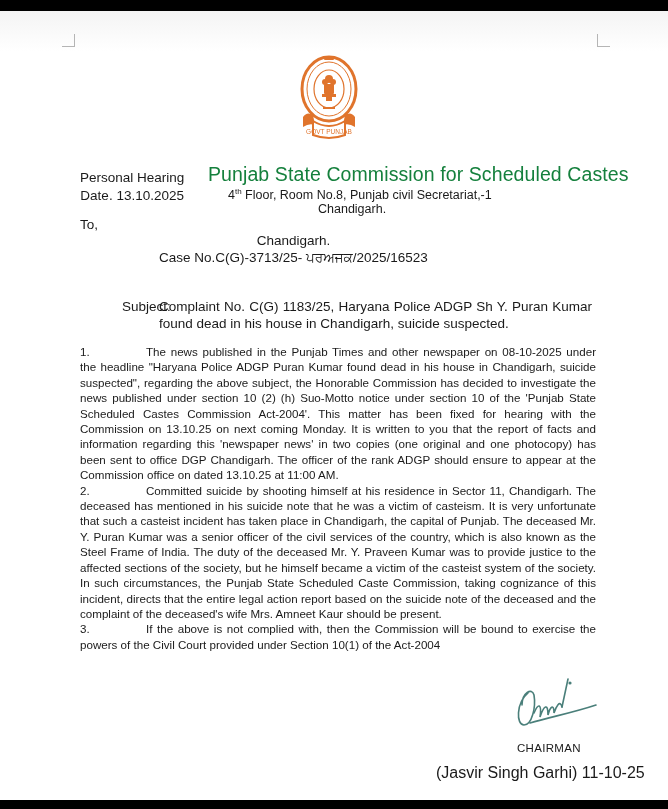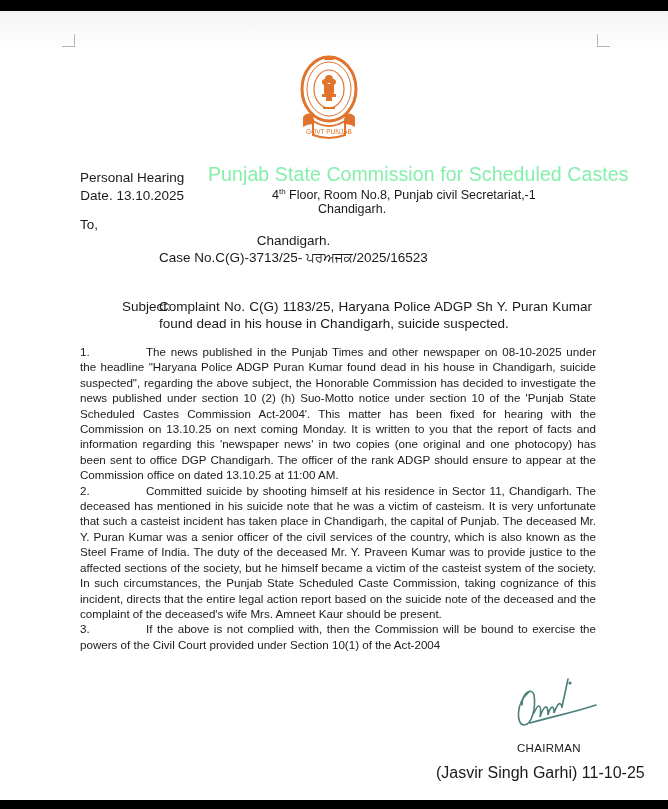--- a/index.html
+++ b/index.html
@@ -12,22 +12,22 @@
   .page {
     position: absolute; left: 0; top: 11px; width: 668px; height: 789px;
     background: linear-gradient(#f4f4f4 0px, #ffffff 40px);
   }
   .crop-mark { position: absolute; width: 12px; height: 12px; border-color: #b5b5b5; border-style: solid; }
   .crop-left { left: 62px; top: 23px; border-width: 0 1px 1px 0; }
   .crop-right { left: 597px; top: 23px; border-width: 0 0 1px 1px; }
   .logo { position: absolute; left: 293px; top: 51px; width: 72px; height: 92px; }
   .abs { position: absolute; white-space: nowrap; text-align: center; }
   .hearing { left: 80px; top: 169px; font-size: 13.5px; line-height: 18px; }
-  .title { left: 208px; top: 163px; font-size: 19.5px; color: #86efac; letter-spacing: 0.1px; }
-  .address { left: 228px; top: 187px; font-size: 12.5px; margin-left: 44px; }
+  .title { left: 208px; top: 163px; font-size: 19.5px; color: #15803d; letter-spacing: 0.1px; }
+  .address { left: 228px; top: 187px; font-size: 12.5px; }
   .address sup { font-size: 8px; }
   .city { left: 318px; top: 202px; font-size: 12.5px; }
   .to { left: 80px; top: 217px; font-size: 13.5px; }
   .recipient { left: 159px; top: 233px; font-size: 13.5px; line-height: 16.5px; }
   .subject-label { left: 80px; top: 299px; font-size: 13.5px; margin-left: 42px; }
   .subject { left: 159px; top: 299px; width: 433px; font-size: 13.5px; line-height: 16.5px; white-space: normal; text-align: justify; font-weight: 500; }
   .body {
     position: absolute; left: 80px; top: 344px; width: 516px;
     font-size: 11.6px; line-height: 15.4px; text-align: justify; color: #1a1a1a;
   }

